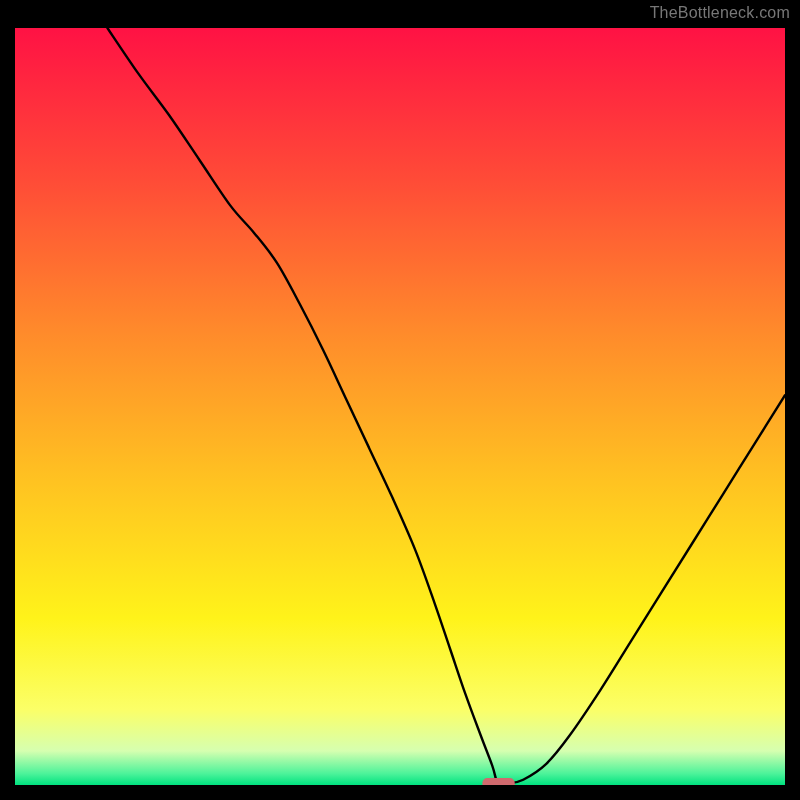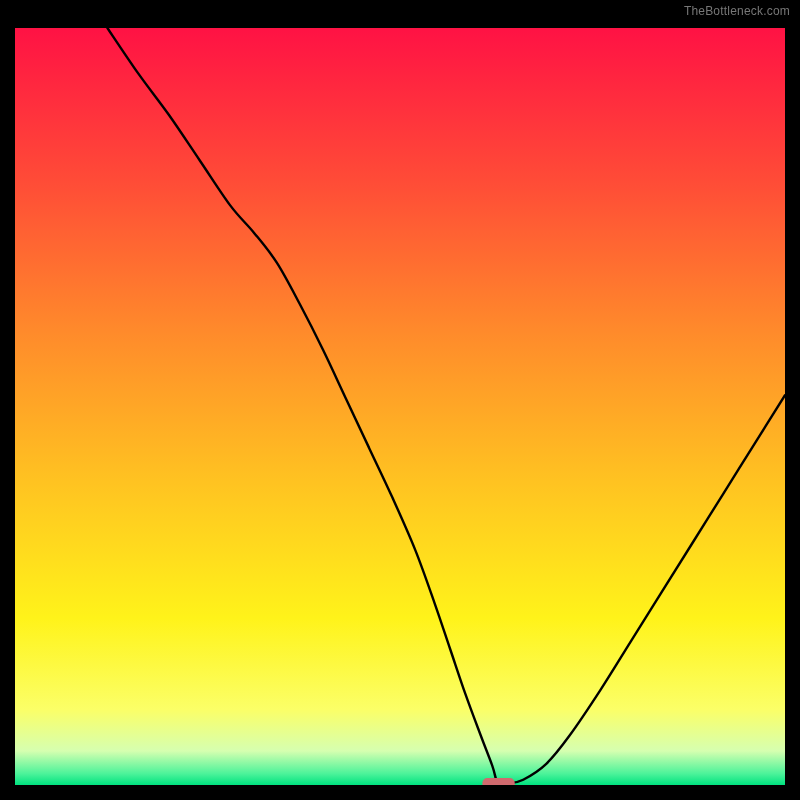--- a/index.html
+++ b/index.html
@@ -15,21 +15,21 @@
     position: relative;
     width: 800px;
     height: 800px;
     background: #000;
   }
   .watermark {
     position: absolute;
     top: 4px;
     right: 10px;
     color: #777;
-    font-size: 12px;
+    font-size: 16px;
     font-weight: 500;
     letter-spacing: 0.2px;
     z-index: 5;
   }
   .plot {
     position: absolute;
     left: 15px;
     top: 28px;
     width: 770px;
     height: 757px;

